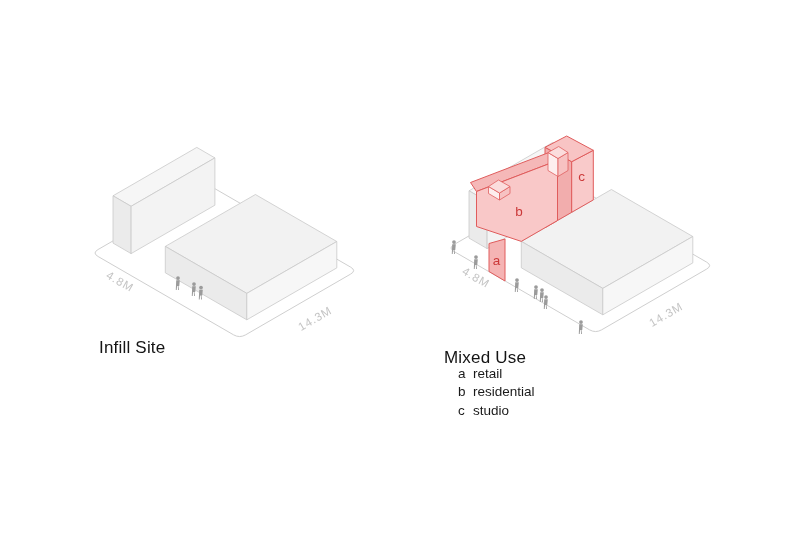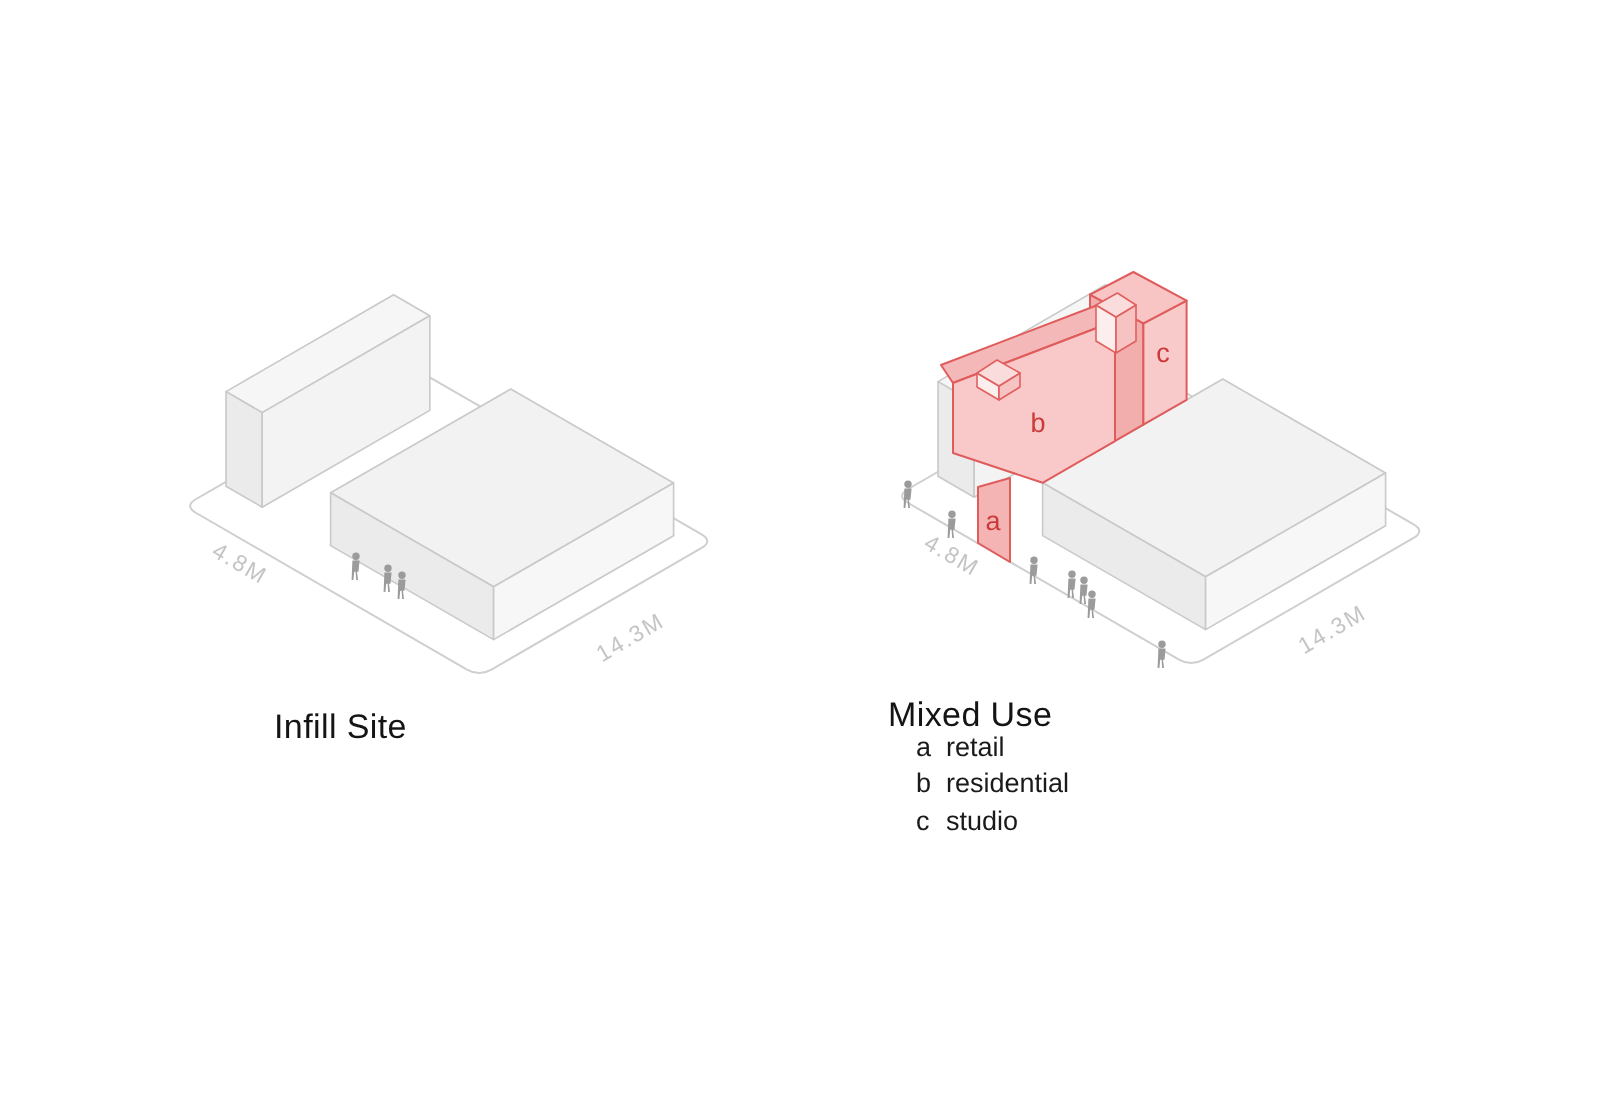--- a/index.html
+++ b/index.html
@@ -171,21 +171,21 @@
 
       <text class="unit-text" text-anchor="middle" x="496.5" y="265">a</text>
       <text class="unit-text" text-anchor="middle" x="519" y="216">b</text>
       <text class="unit-text" text-anchor="middle" x="581.5" y="181">c</text>
 
       <text class="dim-text" text-anchor="middle" transform="translate(474,281) rotate(30)">4.8M</text>
       <text class="dim-text" text-anchor="middle" transform="translate(668,318) rotate(-30)">14.3M</text>
     </g>
   </svg>
 
-  <div class="diagram-title" style="left:99px; top:354px;margin-left:38px;">Infill Site</div>
+  <div class="diagram-title" style="left:99px; top:338px;">Infill Site</div>
 
   <div class="diagram-title" style="left:444px; top:348px;">Mixed Use</div>
 
   <div class="legend" style="left:458px; top:365px;">
     <div class="legend-row">
       <span class="legend-key">a</span>
       <span class="legend-label">retail</span>
     </div>
     <div class="legend-row">
       <span class="legend-key">b</span>

